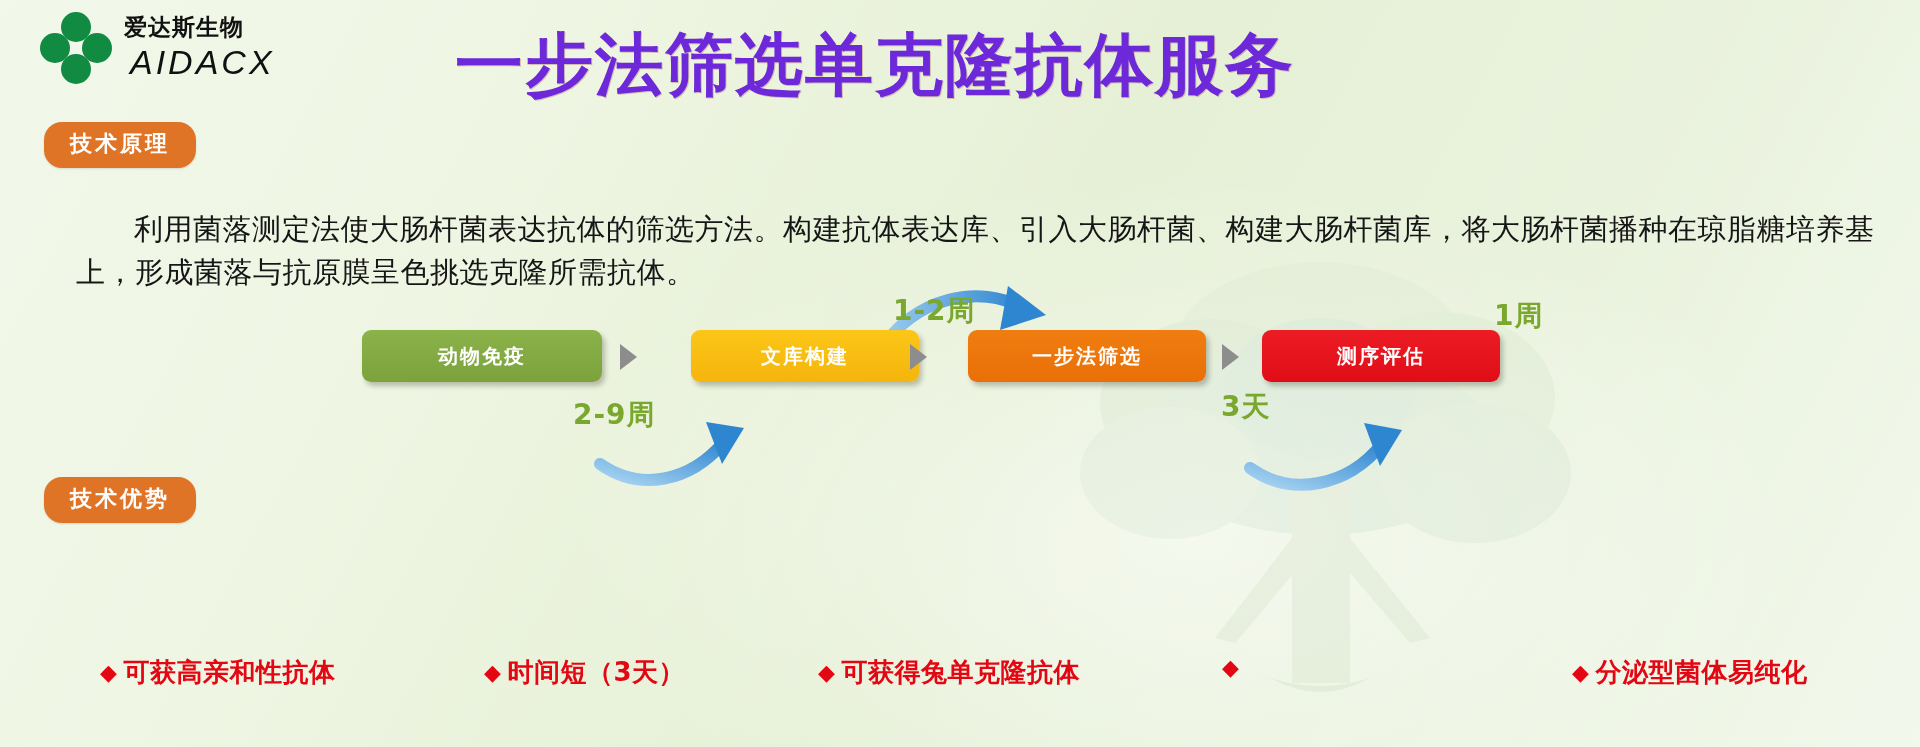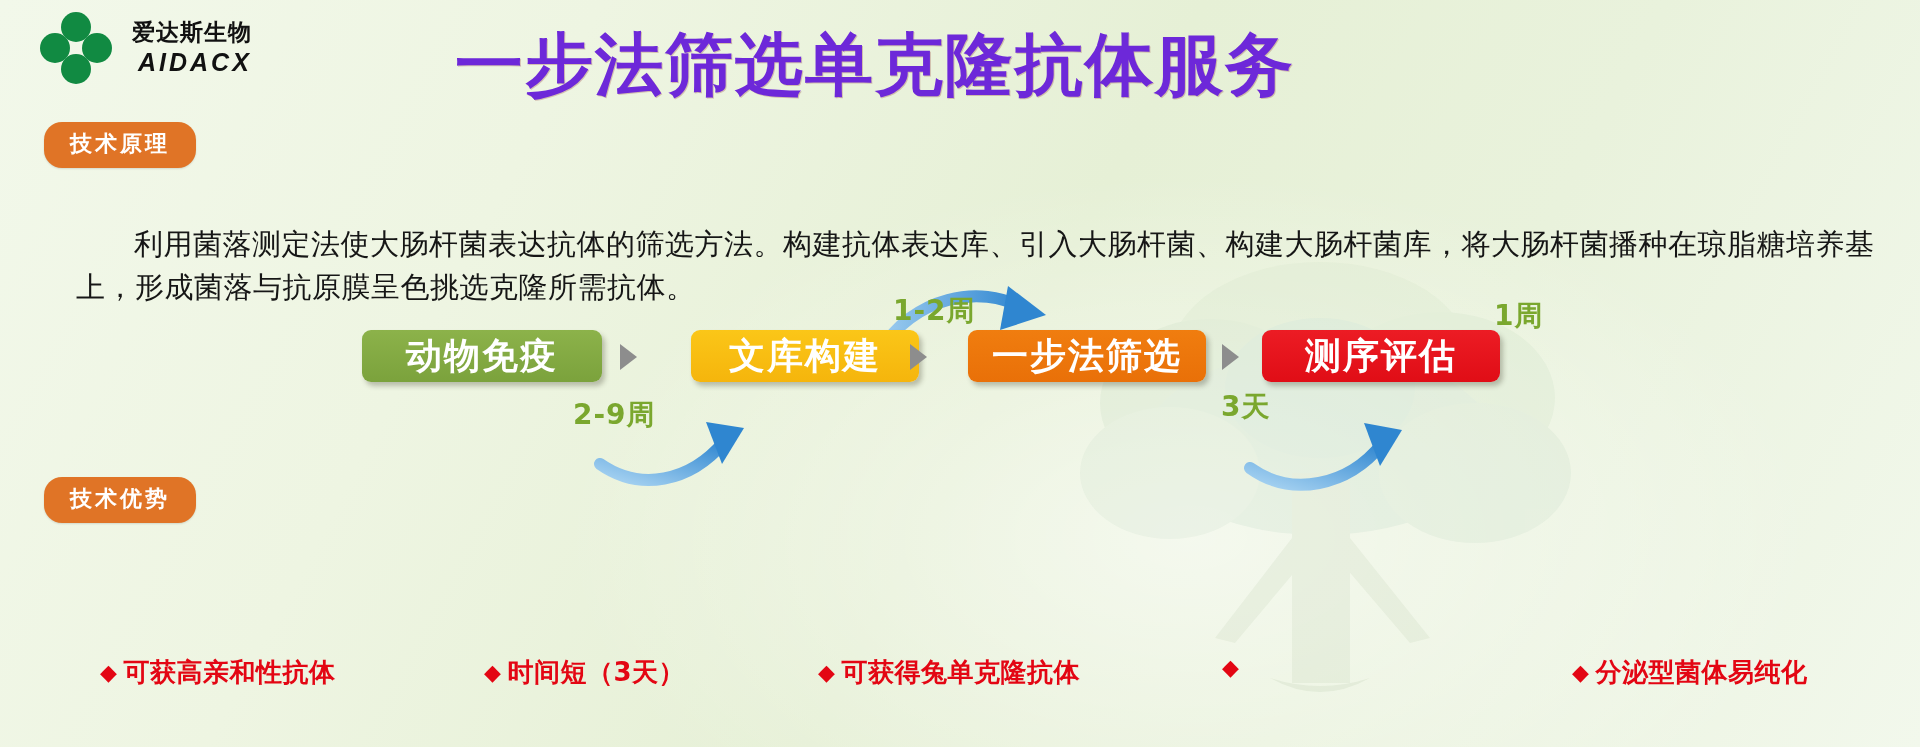--- a/index.html
+++ b/index.html
@@ -17,34 +17,34 @@
       radial-gradient(ellipse 900px 520px at 62% 72%, rgba(255,255,255,.55) 0%, rgba(255,255,255,0) 70%),
       linear-gradient(118deg,#f2f8ea 0%,#eef5e2 26%,#e6f0d6 52%,#e9f2dc 72%,#f2f8ec 100%);
   }
   
   #bg-tree{
     position:absolute; left:1020px; top:238px; width:620px; height:500px;
     opacity:.38; pointer-events:none;
   }
 
   
-  #logo-block{ position:absolute; left:40px; top:12px; display:flex; align-items:center; gap:20px; }
+  #logo-block{ position:absolute; left:40px; top:12px; display:flex; align-items:center; gap:12px; }
   #logo-mark{ width:72px; height:72px; position:relative; }
   #logo-mark i{
     position:absolute; width:30px; height:30px; border-radius:50%;
     background:#118a42; display:block;
   }
   #logo-mark i.top{ left:21px; top:0; }
   #logo-mark i.left{ left:0; top:21px; }
   #logo-mark i.right{ left:42px; top:21px; }
   #logo-mark i.bottom{ left:21px; top:42px; }
   #logo-text{ line-height:1.12; }
   #logo-cn{ font-size:23px; font-weight:bold; color:#111; letter-spacing:1px; }
   #logo-en{
-    font-size:25px; font-weight:bold; font-style:italic; color:#111;
+    font-size:34px; font-weight:normal; font-style:italic; color:#111;
     letter-spacing:3px; margin-top:2px; padding-left:6px;
     font-family:"Liberation Sans","DejaVu Sans",sans-serif;
   }
 
   
   #main-title{
     position:absolute; left:455px; top:20px;
     font-size:68px; font-weight:bold; color:#6d28d9;
     letter-spacing:2px; white-space:nowrap;
     font-family:"DejaVu Sans","Liberation Sans",sans-serif;
@@ -65,30 +65,29 @@
   }
   #pill-principle{ left:44px; top:122px; }
   #pill-advantage{ left:44px; top:477px; }
 
   
   #principle-text{
     position:absolute; left:76px; top:208px; width:1800px;
     font-size:29px; color:#161616; line-height:1.48;
     text-indent:58px; letter-spacing:.5px;
     font-family:"DejaVu Sans","Liberation Sans",sans-serif;
-    margin-top:15px;
   }
 
   
   #flow{ position:absolute; left:0; top:330px; width:1920px; height:100px; }
   .flow-box{
     position:absolute; top:0;
     height:52px; border-radius:9px;
     display:flex; align-items:center; justify-content:center;
-    color:#ffffff; font-weight:bold; font-size:36px; letter-spacing:2px;
+    color:#ffffff; font-weight:bold; font-size:20px; letter-spacing:2px;
     box-shadow:3px 4px 5px rgba(60,60,40,.30);
     white-space:nowrap;
     font-family:"DejaVu Sans","Liberation Sans",sans-serif;
   }
   .flow-arrow{
     position:absolute; top:14px;
     width:0; height:0;
     border-top:13px solid transparent;
     border-bottom:13px solid transparent;
     border-left:17px solid #8d8d8d;

